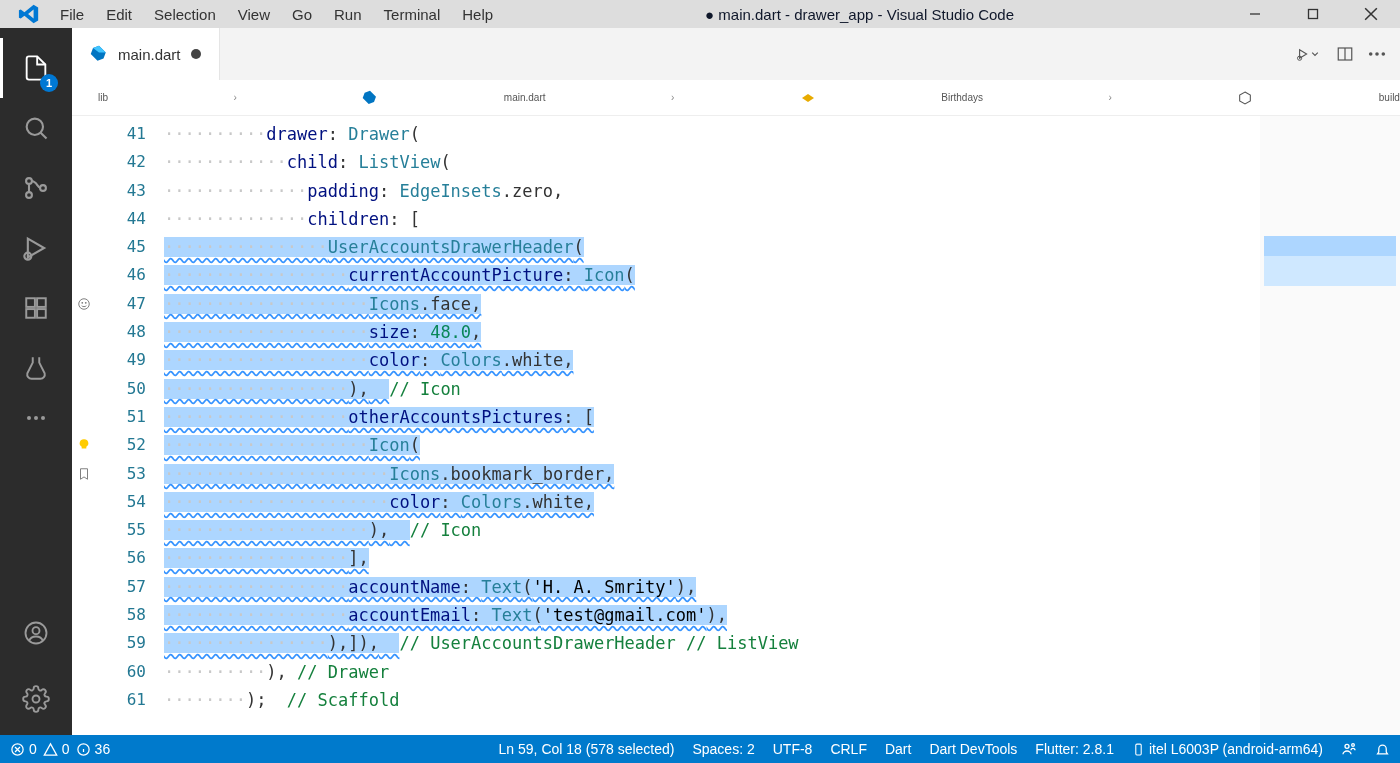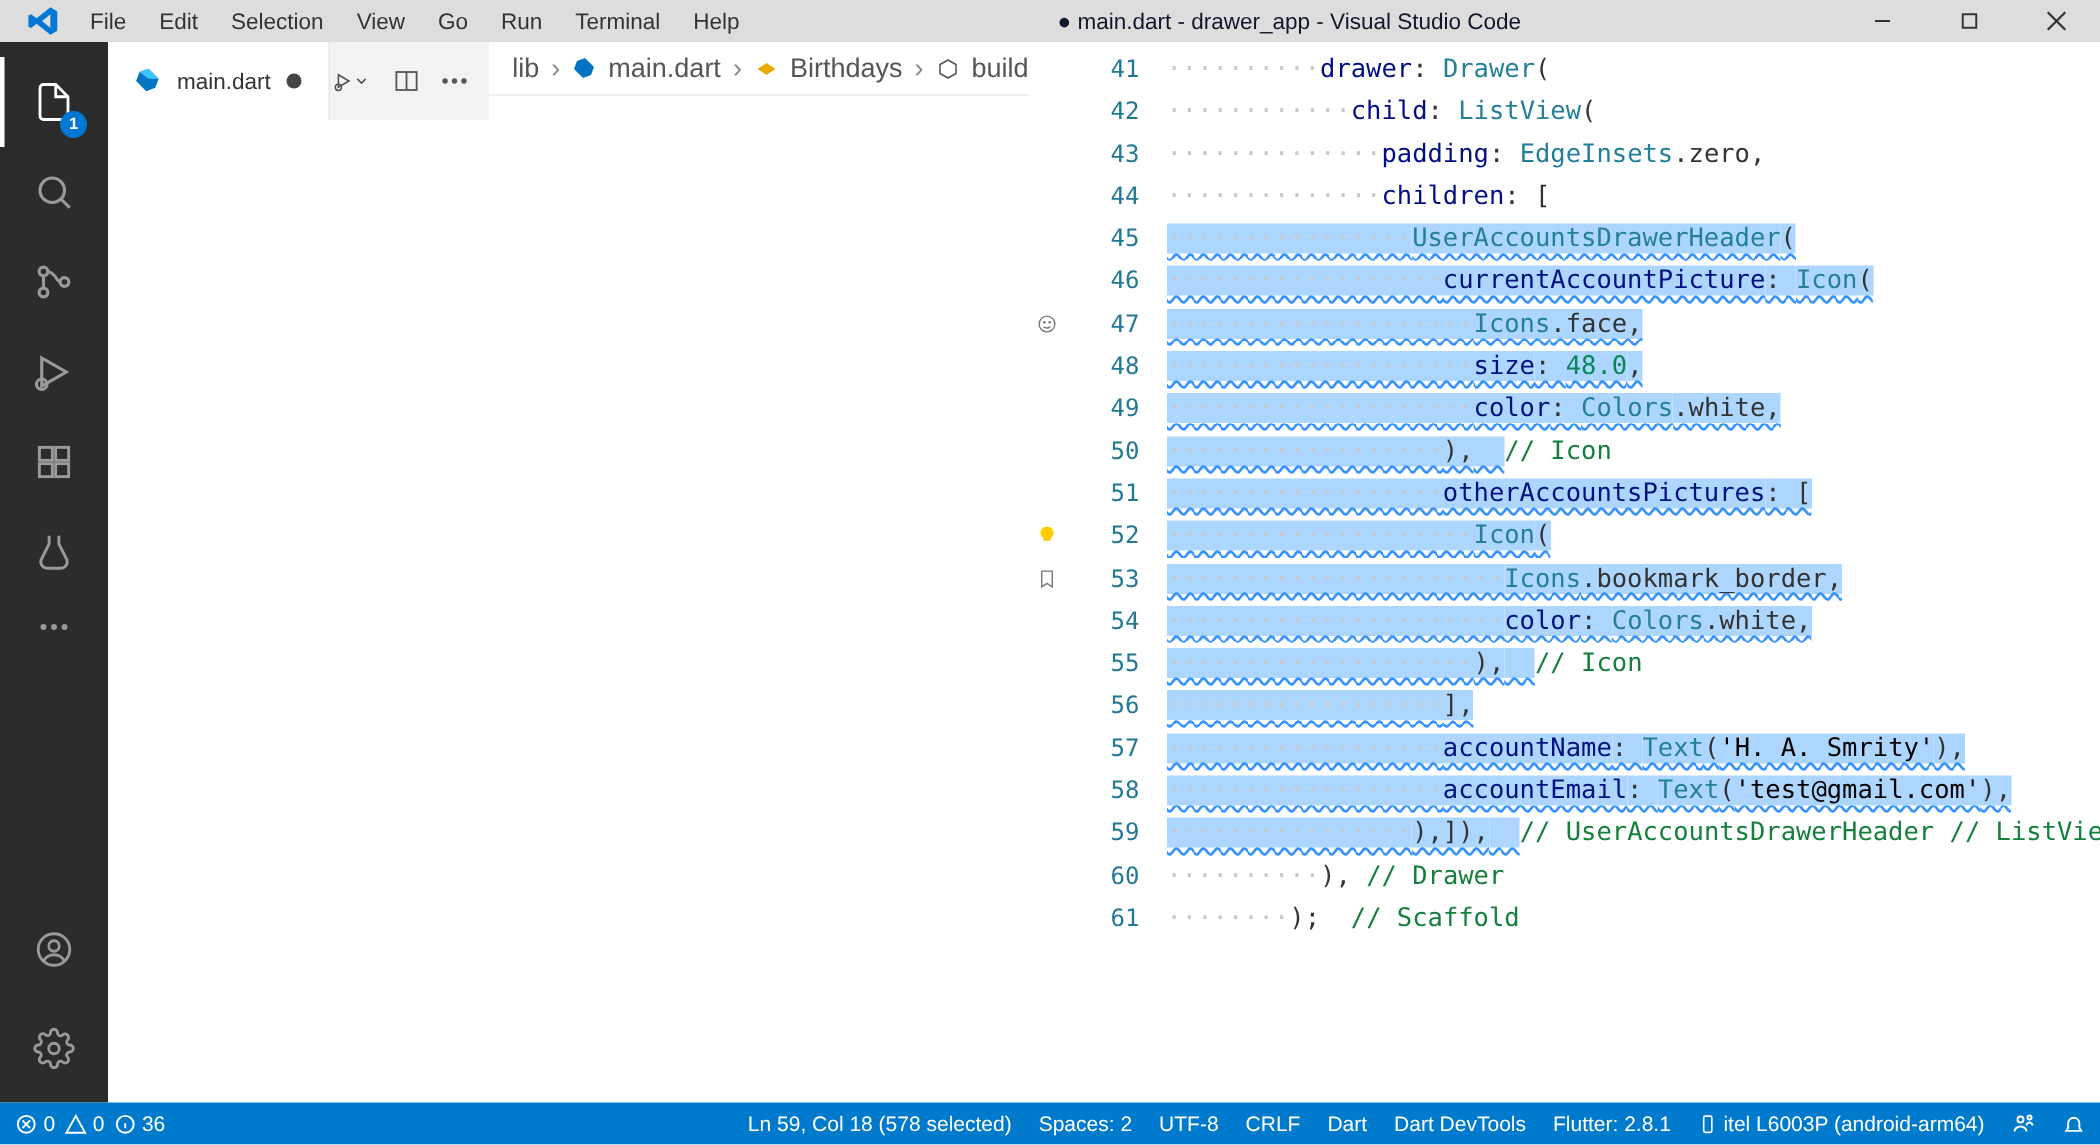--- a/index.html
+++ b/index.html
@@ -19,30 +19,30 @@
 
 
 .activitybar { width: 72px; background: #2c2c2c; display: flex; flex-direction: column; align-items: center; padding-top: 10px; color: #9a9a9a; }
 .activitybar .ab-item { width: 72px; height: 60px; display:flex; align-items:center; justify-content:center; position:relative; }
 .activitybar .ab-item.active { color:#fff; }
 .activitybar .ab-item.active::before { content:""; position:absolute; left:0; top:0; bottom:0; width:3px; background:#fff; }
 .activitybar .badge { position:absolute; bottom:6px; right:14px; background:#0078d4; color:#fff; font-size:11px; border-radius:50%; width:18px; height:18px; display:flex; align-items:center; justify-content:center; font-weight:600; }
 .activitybar .bottom { margin-top:auto; margin-bottom:6px; }
 
 
-.editorcol { flex:1; display:flex; flex-direction:row; min-width:0; }
+.editorcol { flex:1; display:flex; flex-direction:column; min-width:0; }
 
 
 .tabsrow { height:52px; background:#f3f3f3; display:flex; align-items:stretch; }
 .tab { background:#fff; border-right:1px solid #e5e5e5; padding:0 18px; display:flex; align-items:center; gap:10px; font-size:15px; color:#333; }
 .tab .dirty { width:10px; height:10px; border-radius:50%; background:#444; }
 .tabsrow .actions { margin-left:auto; display:flex; align-items:center; gap:14px; padding-right:14px; color:#444; }
 
 
-.breadcrumbs { height:36px; background:#fff; border-bottom:1px solid #eee; padding-left:16px; display:flex; align-items:center; gap:8px; font-size:18px; color:#555; }
+.breadcrumbs { height:36px; background:#fff; border-bottom:1px solid #eee; padding-left:26px; display:flex; align-items:center; gap:8px; font-size:10px; color:#555;justify-content:space-between; }
 .breadcrumbs .sep { color:#888; }
 
 
 .codewrap { flex:1; display:flex; min-height:0; }
 .gutter { width:68px; background:#fff; border-right:0; text-align:right; padding-top:4px; }
 .gutter div { height:28.3px; line-height:28.3px; color:#237893; font-size:16px; padding-right:18px; font-family:Consolas, Menlo, monospace; }
 .glyphmargin { width:24px; background:#fff; padding-top:4px; }
 .glyphmargin div { height:28.3px; display:flex; align-items:center; justify-content:center; }
 .code { flex:1; font-family:Consolas, Menlo, monospace; font-size:17px; line-height:28.3px; padding-top:4px; white-space:pre; background:#fff; color:#333; overflow:hidden; }
 .kw { color:#001080; }

